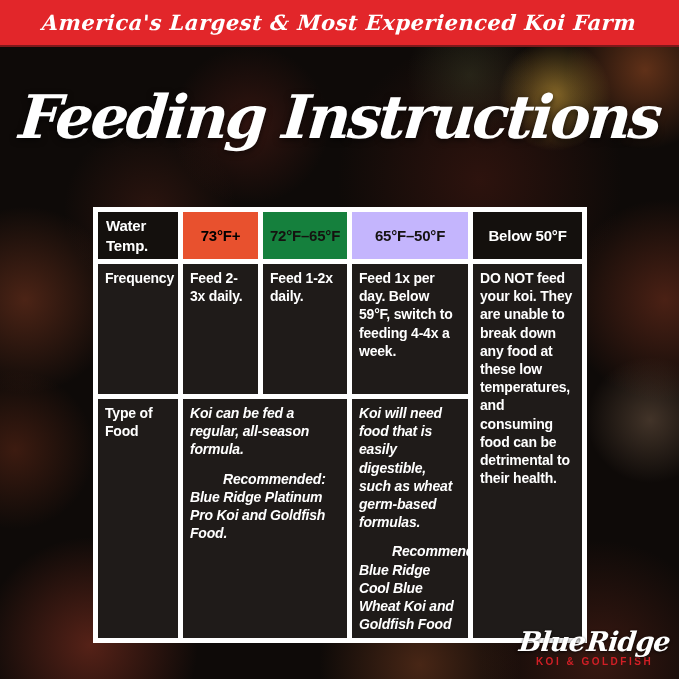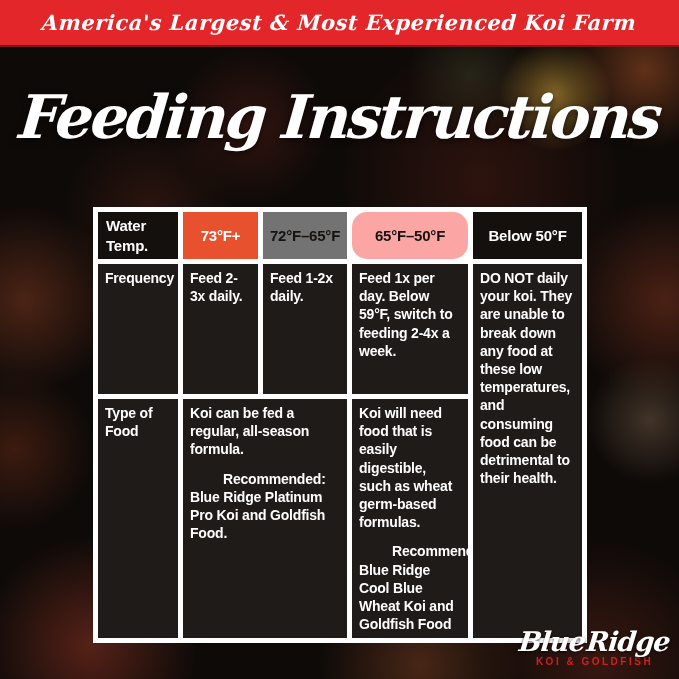--- a/index.html
+++ b/index.html
@@ -47,26 +47,26 @@
     table-layout:fixed; width:494px;
   }
   td {
     background:rgba(14,10,8,0.93); color:#ffffff; vertical-align:top;
     font-size:14px; font-weight:bold; letter-spacing:-0.2px; line-height:1.3;
     padding:5px 7px; overflow:hidden;
   }
   td.hdr { height:46px; vertical-align:middle; text-align:center; font-size:15px; padding:4px 2px; }
   td.hdr-dark { background:#14100d; color:#ffffff; }
   td.hdr-label { text-align:left; padding-left:8px; }
-  td.hdr-hot   { background:#e8512e; color:#ffffff; }
-  td.hdr-warm  { background:#737373; color:#151210; }
-  td.hdr-cool  { background:#fca5a5; color:#151210;border-radius:15px; }
+  td.hdr-hot   { background:#e8512e; color:#000000; }
+  td.hdr-warm  { background:#15803d; color:#151210; }
+  td.hdr-cool  { background:#c4b5fd; color:#151210; }
   tr.row-frequency td { height:130px; }
   tr.row-food td { height:236px;margin-top:13px; }
-  td p { margin:0 0 11px 0; }
+  td p { margin:0 0 11px 0;font-style:italic; }
   td p:last-child { margin-bottom:0; }
   .rec-label { font-weight:bold;padding-left:33px; }
   
   .logo { position:absolute; right:12px; bottom:12px; width:145px; text-align:center; }
   .logo-name {
     color:#ffffff; font-family:"DejaVu Serif", serif; font-style:italic; font-weight:bold;
     font-size:27px; letter-spacing:-1px; transform:skewX(-6deg);
     display:flex; align-items:flex-end; justify-content:center; gap:1px;
     text-shadow:0 1px 3px rgba(0,0,0,0.8); line-height:1;
   }
@@ -101,22 +101,22 @@
         <td class="hdr hdr-dark hdr-label">Water Temp.</td>
         <td class="hdr hdr-hot">73°F+</td>
         <td class="hdr hdr-warm">72°F–65°F</td>
         <td class="hdr hdr-cool">65°F–50°F</td>
         <td class="hdr hdr-dark">Below 50°F</td>
       </tr>
       <tr class="row-frequency">
         <td>Frequency</td>
         <td>Feed 2-3x daily.</td>
         <td>Feed 1-2x daily.</td>
-        <td>Feed 1x per day. Below 59°F, switch to feeding 2-4x a week.</td>
-        <td rowspan="2">DO NOT daily your koi. They are unable to break down any food at these low temperatures, and consuming food can be detrimental to their health.</td>
+        <td>Feed 1x per day. Below 59°F, switch to feeding 4-4x a week.</td>
+        <td rowspan="2">DO NOT feed your koi. They are unable to break down any food at these low temperatures, and consuming food can be detrimental to their health.</td>
       </tr>
       <tr class="row-food">
         <td>Type of Food</td>
         <td colspan="2">
           <p>Koi can be fed a regular, all-season formula.</p>
           <p><span class="rec-label">Recommended:</span><span> Blue Ridge Platinum Pro Koi and Goldfish Food.</span></p>
         </td>
         <td>
           <p>Koi will need food that is easily digestible, such as wheat germ-based formulas.</p>
           <p><span class="rec-label">Recommended:</span><span> Blue Ridge Cool Blue Wheat Koi and Goldfish Food</span></p>

